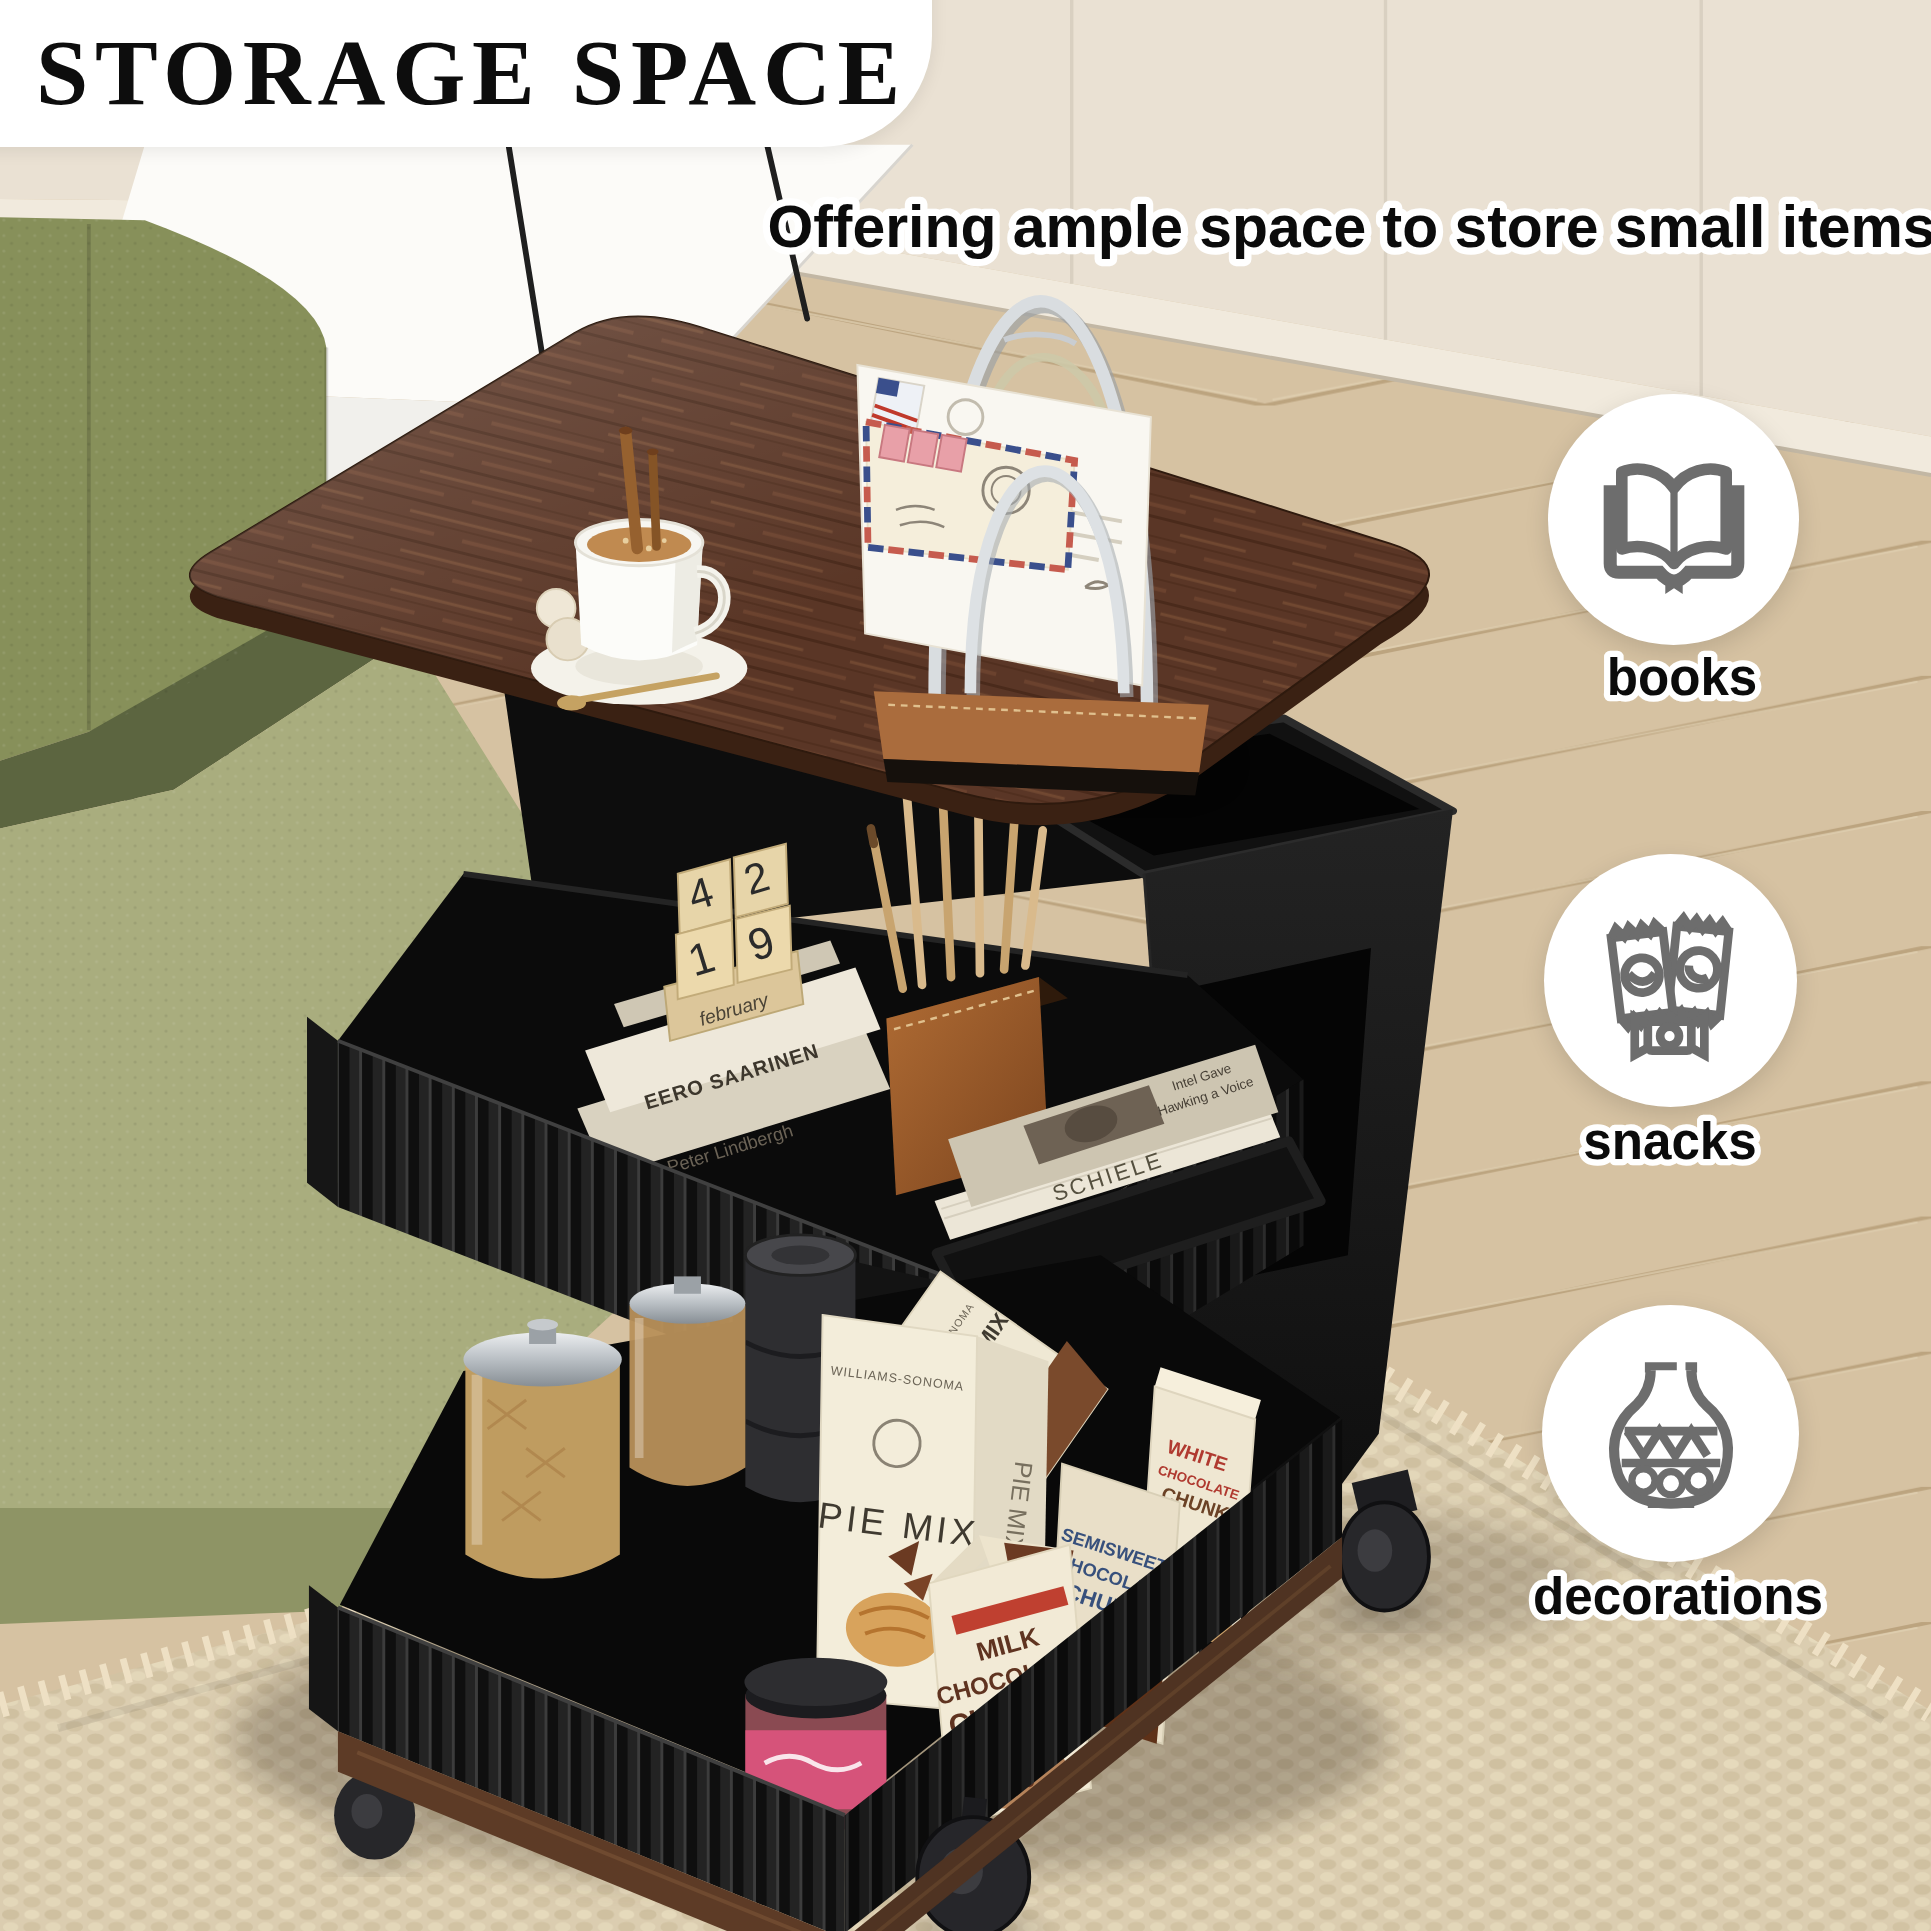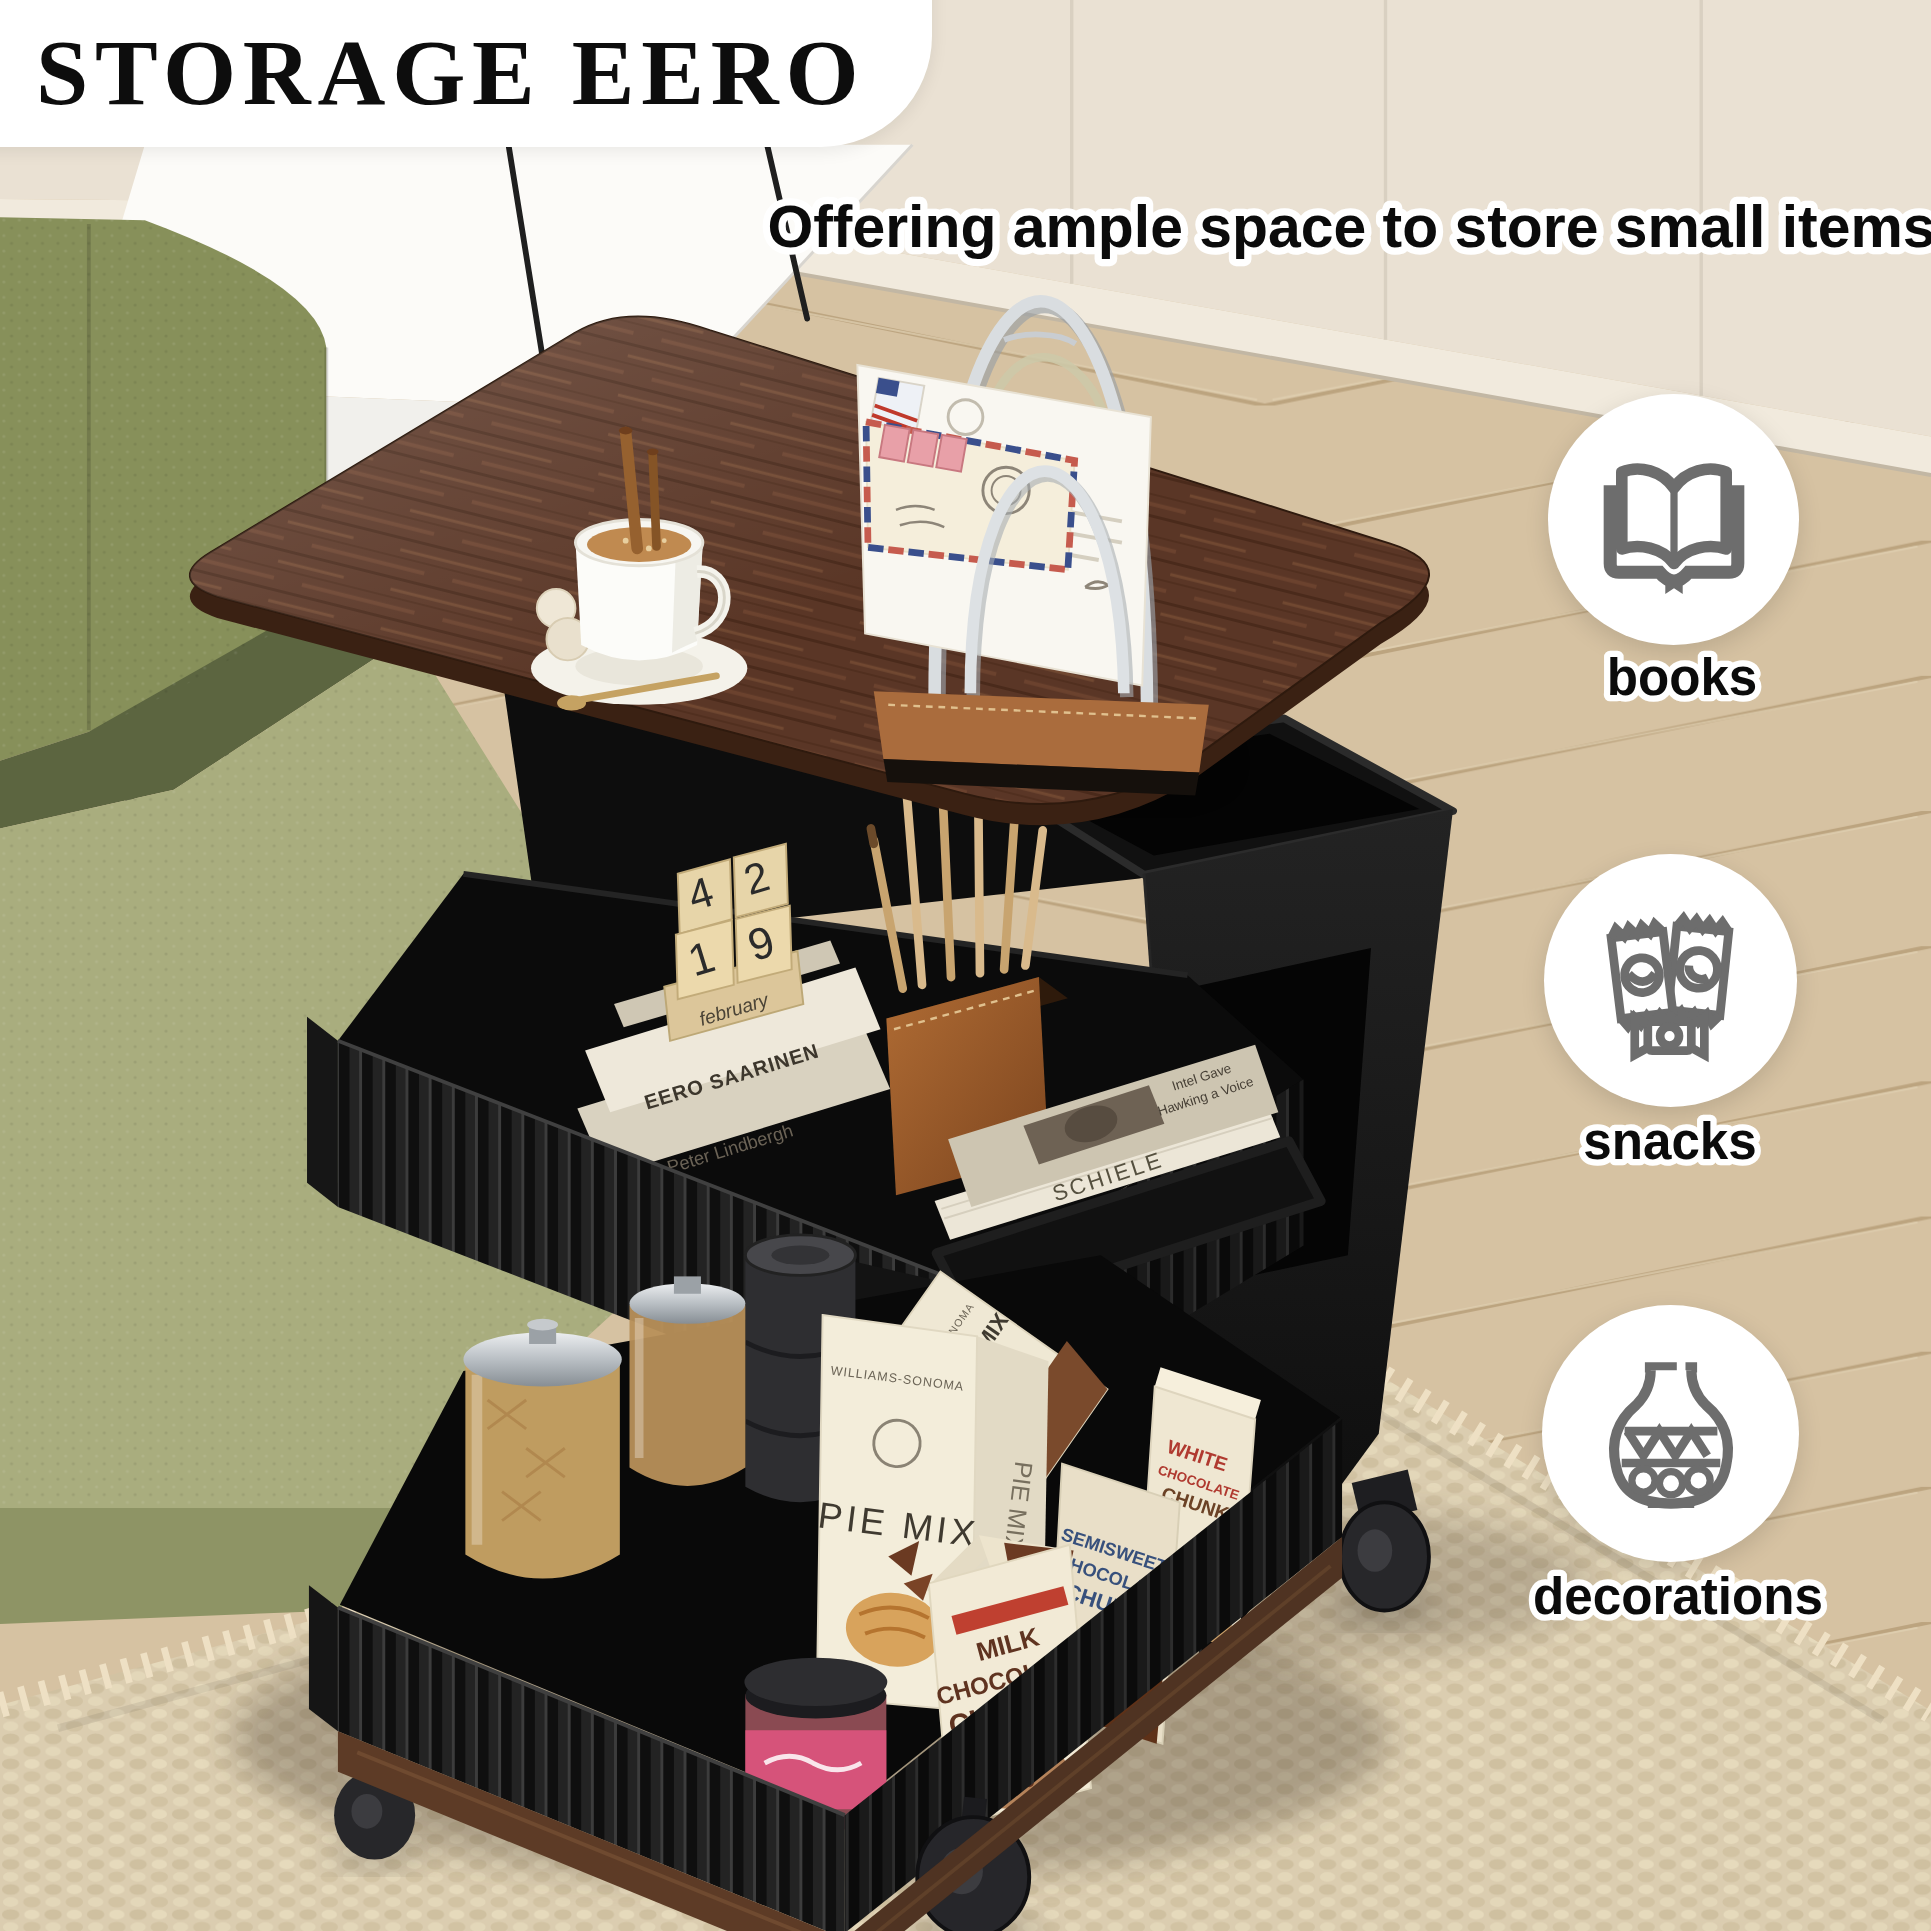--- a/index.html
+++ b/index.html
@@ -386,21 +386,21 @@
     <path d="M1005 718 C1005 560 1046 488 1082 488 C1122 488 1162 570 1164 718" stroke="#a6adb3" stroke-width="14" fill="none" transform="translate(3,4)" opacity="0.6"></path>
     <path d="M1005 718 C1005 560 1046 488 1082 488 C1122 488 1162 570 1164 718" stroke="#dde1e4" stroke-width="12" fill="none"></path>
     <polygon points="905,716 1252,730 1242,800 915,786" fill="#aa6c3d"></polygon>
     <path d="M920 730 L1240 744" stroke="#e0c08e" stroke-width="2.5" stroke-dasharray="7 6" fill="none"></path>
     <polygon points="915,786 1242,800 1238,824 919,810" fill="#15100c"></polygon>
   </g>
 </g>
 </svg>
 
 <div class="title-band">
-  <h1>STORAGE EERO</h1>
+  <h1>STORAGE SPACE</h1>
 </div>
 
 <svg class="halo-svg" style="left:753px;top:162px;" width="1197" height="126" viewBox="0 0 1240 130">
   <text x="620" y="88" text-anchor="middle" font-size="61" stroke-width="15">Offering ample space to store small items</text>
 </svg>
 
 <div class="feature-circle" style="left:1548px;top:394px;width:251px;height:251px;">
   <svg width="174" height="174" viewBox="0 0 120 120" fill="none" stroke="#6d6d6d">
     <path d="M16 36 L16 90 Q16 96 22 96 L50 96 Q55 102 60 102 Q65 102 70 96 L98 96 Q104 96 104 90 L104 36" stroke-width="9"></path>
     <path d="M60 38 C52 26 36 22 24 27 L24 80 C36 76 52 79 60 90 C68 79 84 76 96 80 L96 27 C84 22 68 26 60 38 Z" fill="#ffffff" stroke-width="8" stroke-linejoin="round"></path>

